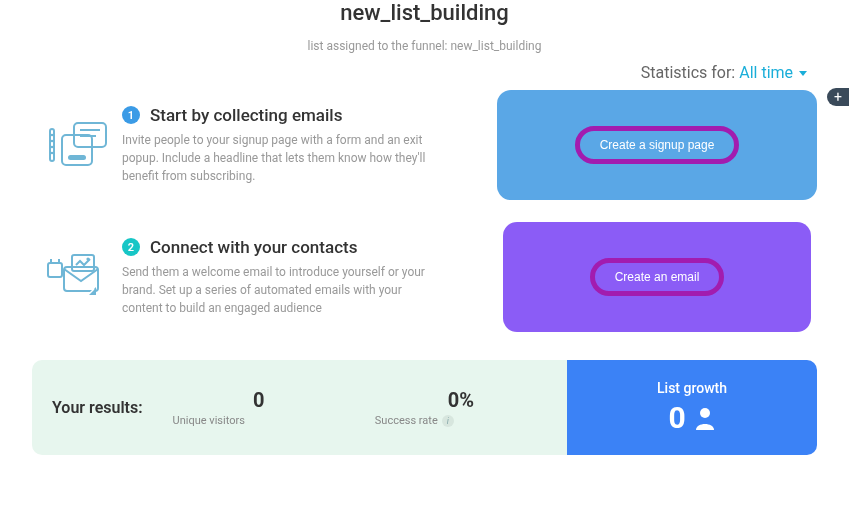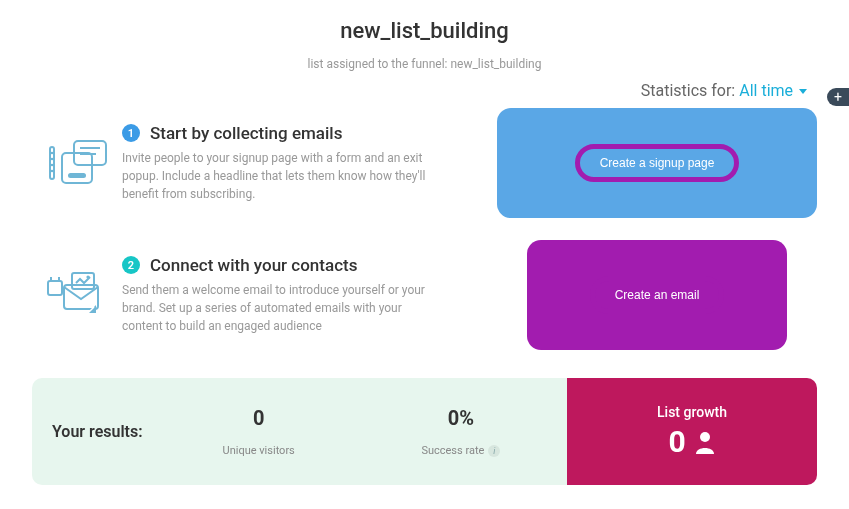--- a/index.html
+++ b/index.html
@@ -5,21 +5,21 @@
   * { box-sizing: border-box; margin: 0; padding: 0; }
   body {
     font-family: -apple-system, BlinkMacSystemFont, "Segoe UI", Roboto, Arial, sans-serif;
     background: #ffffff;
     color: #333;
     width: 849px;
     height: 509px;
     overflow: hidden;
     position: relative;
   }
-  .header { text-align: center; padding-top: 18px; }
+  .header { text-align: center; padding-top: 0; }
   .title {
     font-size: 22px;
     font-weight: 500;
     color: #333;
   }
   .subtitle {
     font-size: 12px;
     color: #999;
     margin-top: 14px;
   }
@@ -110,21 +110,21 @@
   }
 
   .funnel-block {
     height: 110px;
     border-radius: 14px;
     display: flex;
     align-items: center;
     justify-content: center;
   }
   .funnel-block.blue { background: #5aa7e6; width: 320px; }
-  .funnel-block.teal { background: #a21caf; width: 260px; }
+  .funnel-block.teal { background: #8b5cf6; width: 308px; }
 
   .pill-btn {
     border: 5px solid #a21caf;
     color: #fff;
     font-size: 12px;
     padding: 7px 20px;
     border-radius: 20px;
     background: transparent;
     cursor: pointer;
   }
@@ -155,39 +155,38 @@
     flex: 1;
   }
   .metric-val {
     font-size: 20px;
     font-weight: 700;
     color: #333;
   }
   .metric-cap {
     font-size: 11px;
     color: #888;
-    margin-top: 14px;
-    display: flex;
-    align-items: center;
-    justify-content: center;
+    margin-top: 2px;
+    display: flex;
+    align-items: center;
     gap: 4px;
   }
   .info-icon {
     width: 12px; height: 12px;
     border-radius: 50%;
     background: #d7e6de;
     color: #8aa;
     font-size: 9px;
     font-style: italic;
     display:flex;align-items:center;justify-content:center;
   }
 
   .results-right {
     flex: 0 0 250px;
-    background: #be185d;
+    background: #3b82f6;
     color: #fff;
     display: flex;
     flex-direction: column;
     align-items: center;
     justify-content: center;
     padding: 20px 10px;
   }
   .growth-label {
     font-size: 14px;
     font-weight: 500;

